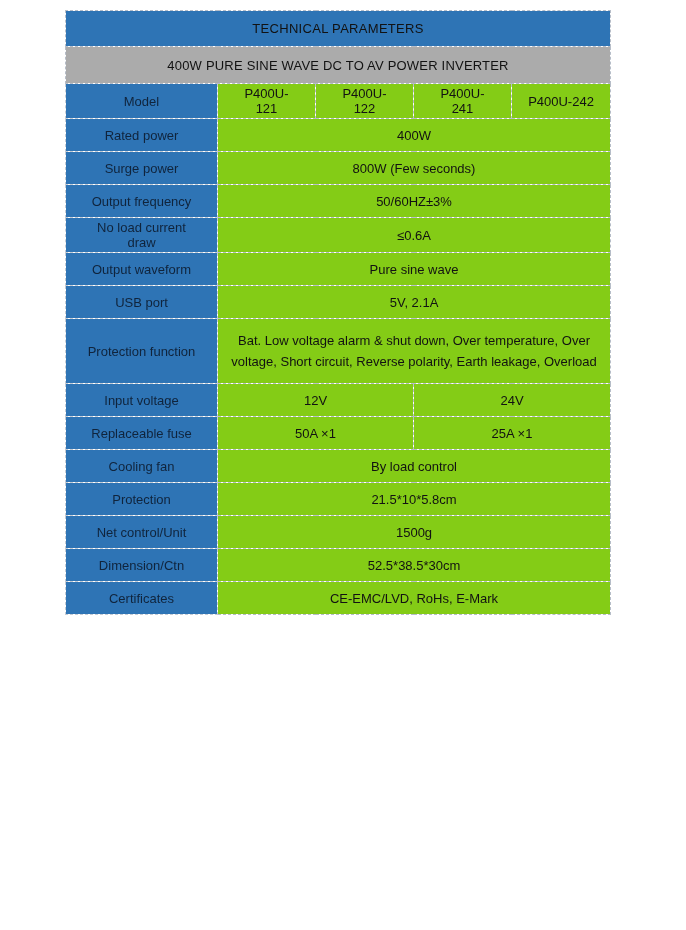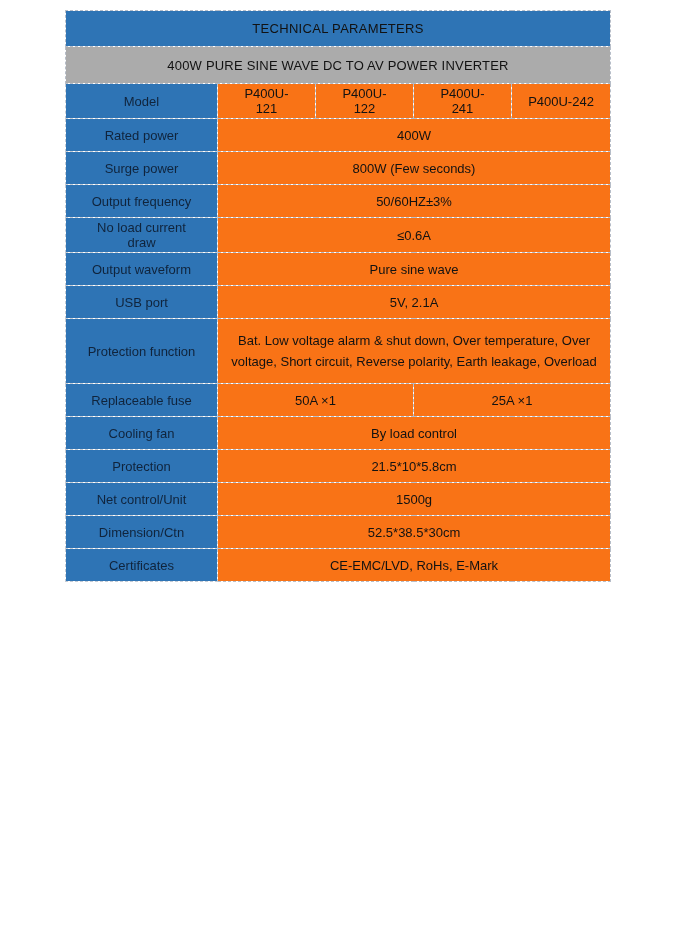--- a/index.html
+++ b/index.html
@@ -54,21 +54,21 @@
     font-size: 14px;
     letter-spacing: 0.2px;
     border: 1px dashed #bcbcbc;
   }
   table.spec th.row-label {
     background: #2e74b5;
     color: #10243c;
     border: 1px dashed #c4cbd4;
   }
   table.spec td.value-cell {
-    background: #f97316;
+    background: #84cc16;
   }
   tr.tall-row td.value-cell {
     line-height: 21px;
     padding: 2px 10px;
   }
 </style>
 </head>
 <body>
 
 <div class="page">
@@ -119,20 +119,25 @@
           </tr>
           <tr class="std-row">
             <th class="row-label">USB port</th>
             <td class="value-cell" colspan="4">5V, 2.1A</td>
           </tr>
           <tr class="tall-row">
             <th class="row-label">Protection function</th>
             <td class="value-cell" colspan="4">Bat. Low voltage alarm &amp; shut down, Over temperature, Over voltage, Short circuit, Reverse polarity, Earth leakage, Overload</td>
           </tr>
           <tr class="std-row">
+            <th class="row-label">Input voltage</th>
+            <td class="value-cell" colspan="2">12V</td>
+            <td class="value-cell" colspan="2">24V</td>
+          </tr>
+          <tr class="std-row">
             <th class="row-label">Replaceable fuse</th>
             <td class="value-cell" colspan="2">50A ×1</td>
             <td class="value-cell" colspan="2">25A ×1</td>
           </tr>
           <tr class="std-row">
             <th class="row-label">Cooling fan</th>
             <td class="value-cell" colspan="4">By load control</td>
           </tr>
           <tr class="std-row">
             <th class="row-label">Protection</th>

